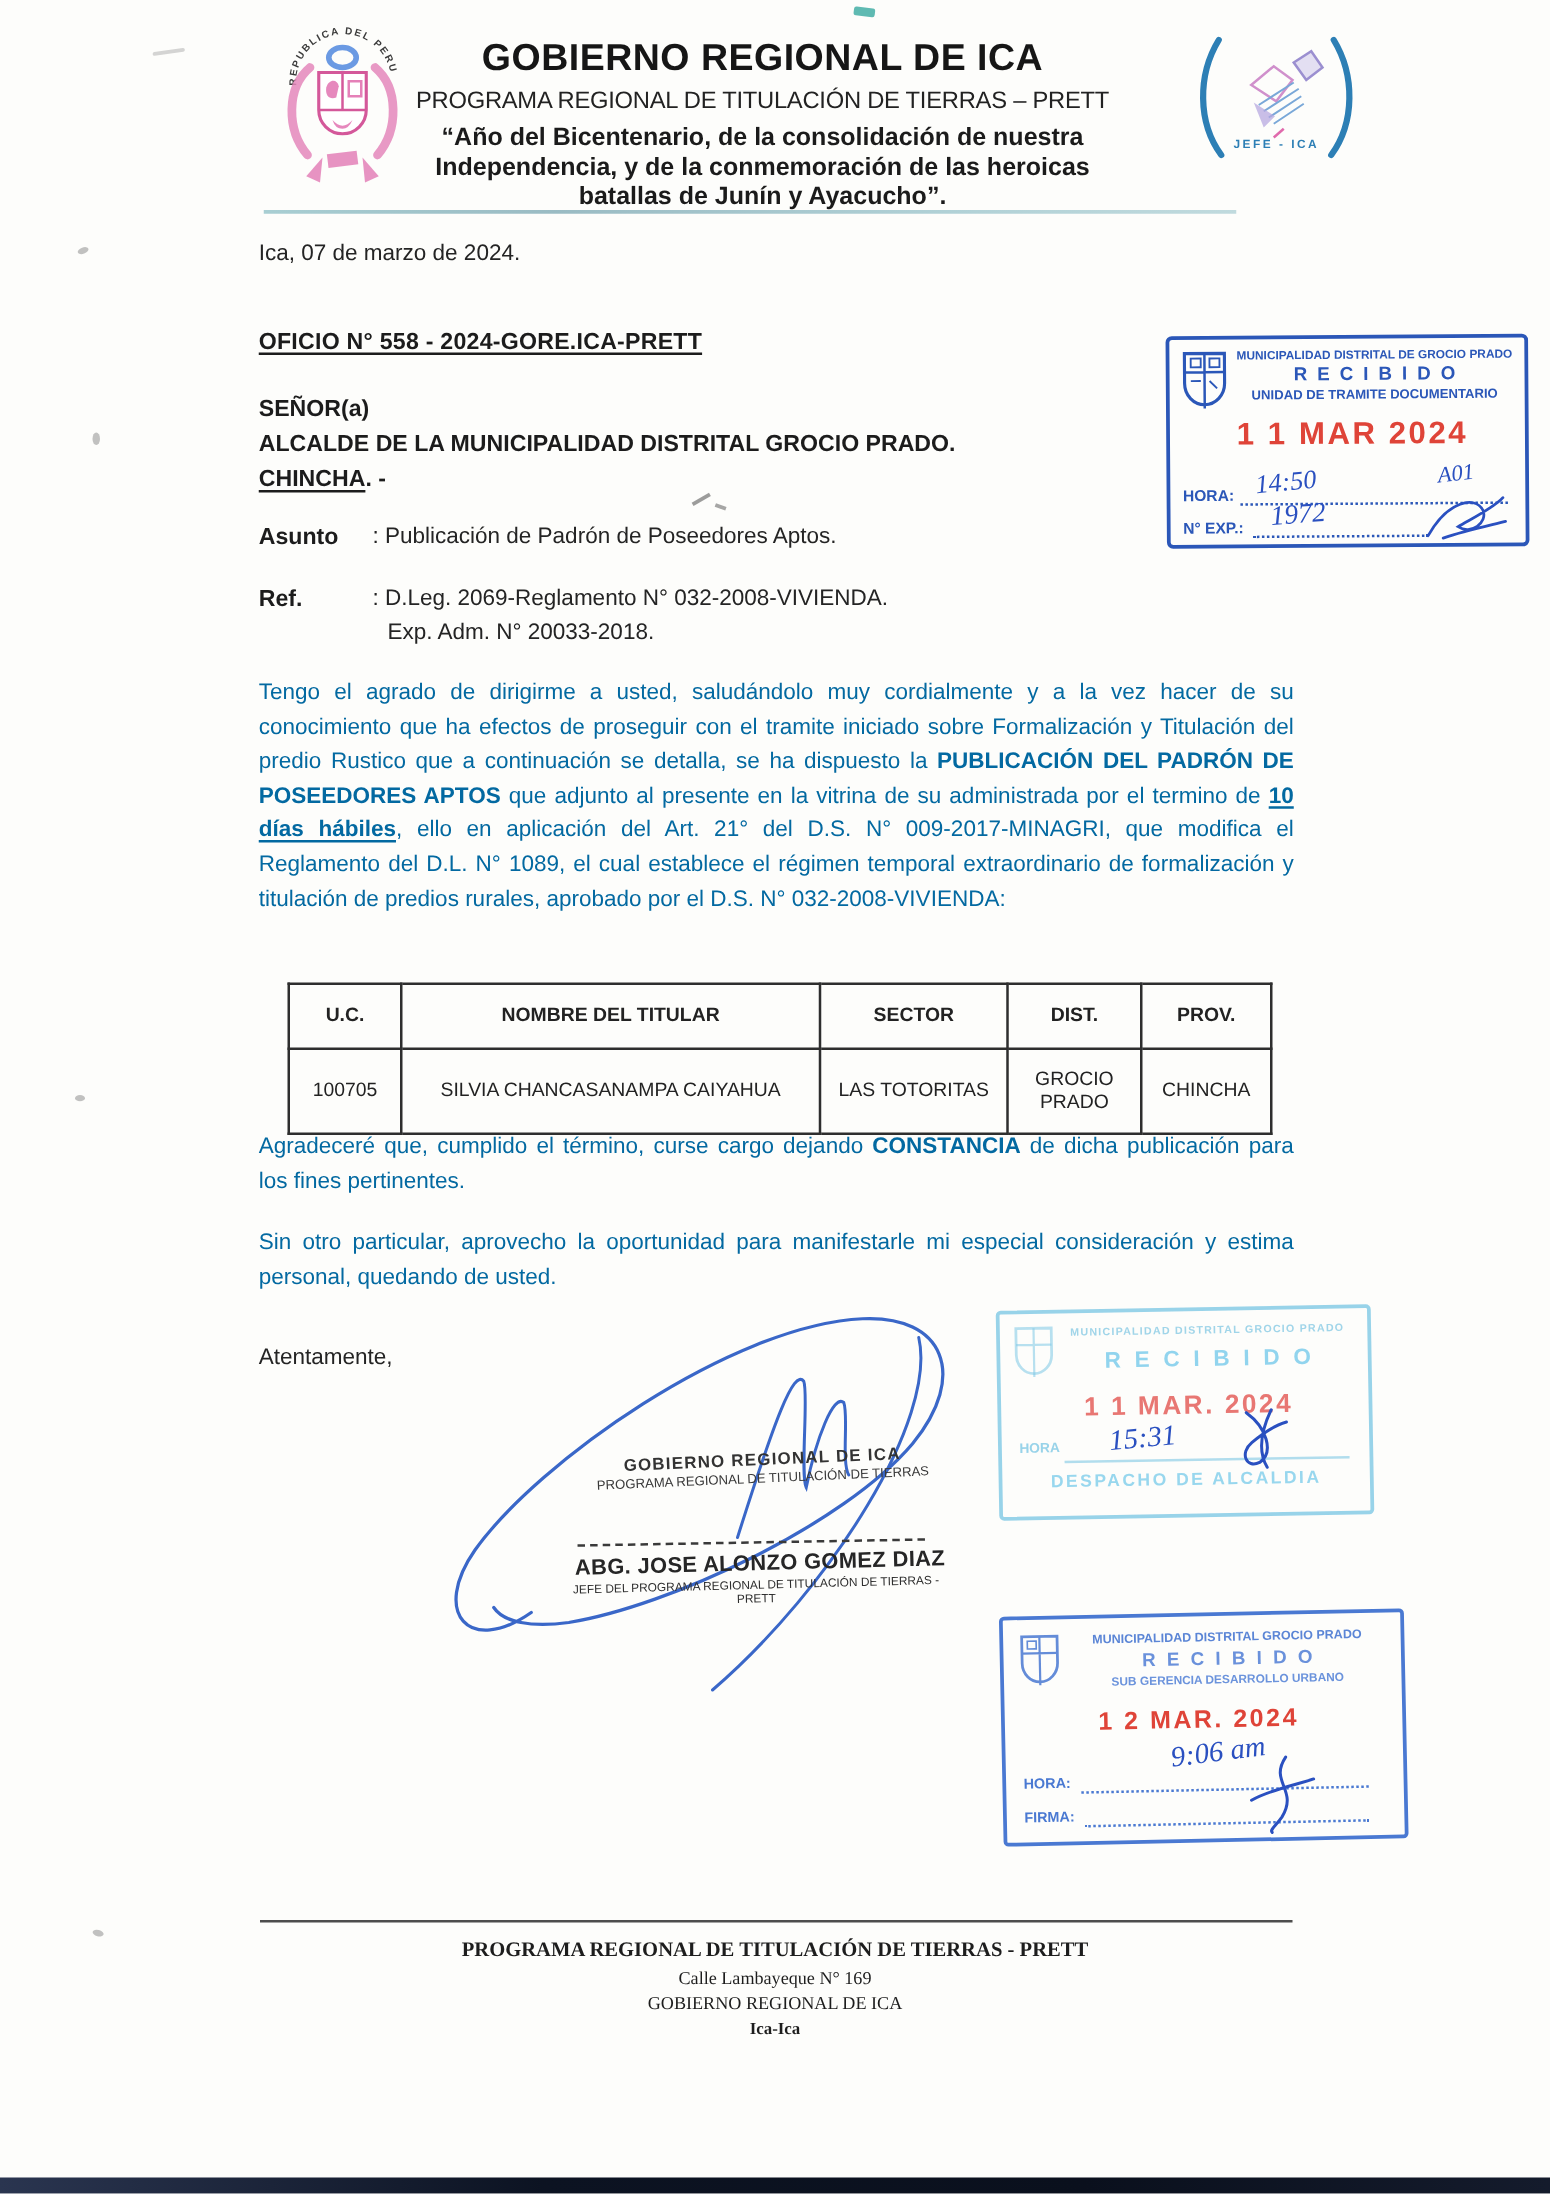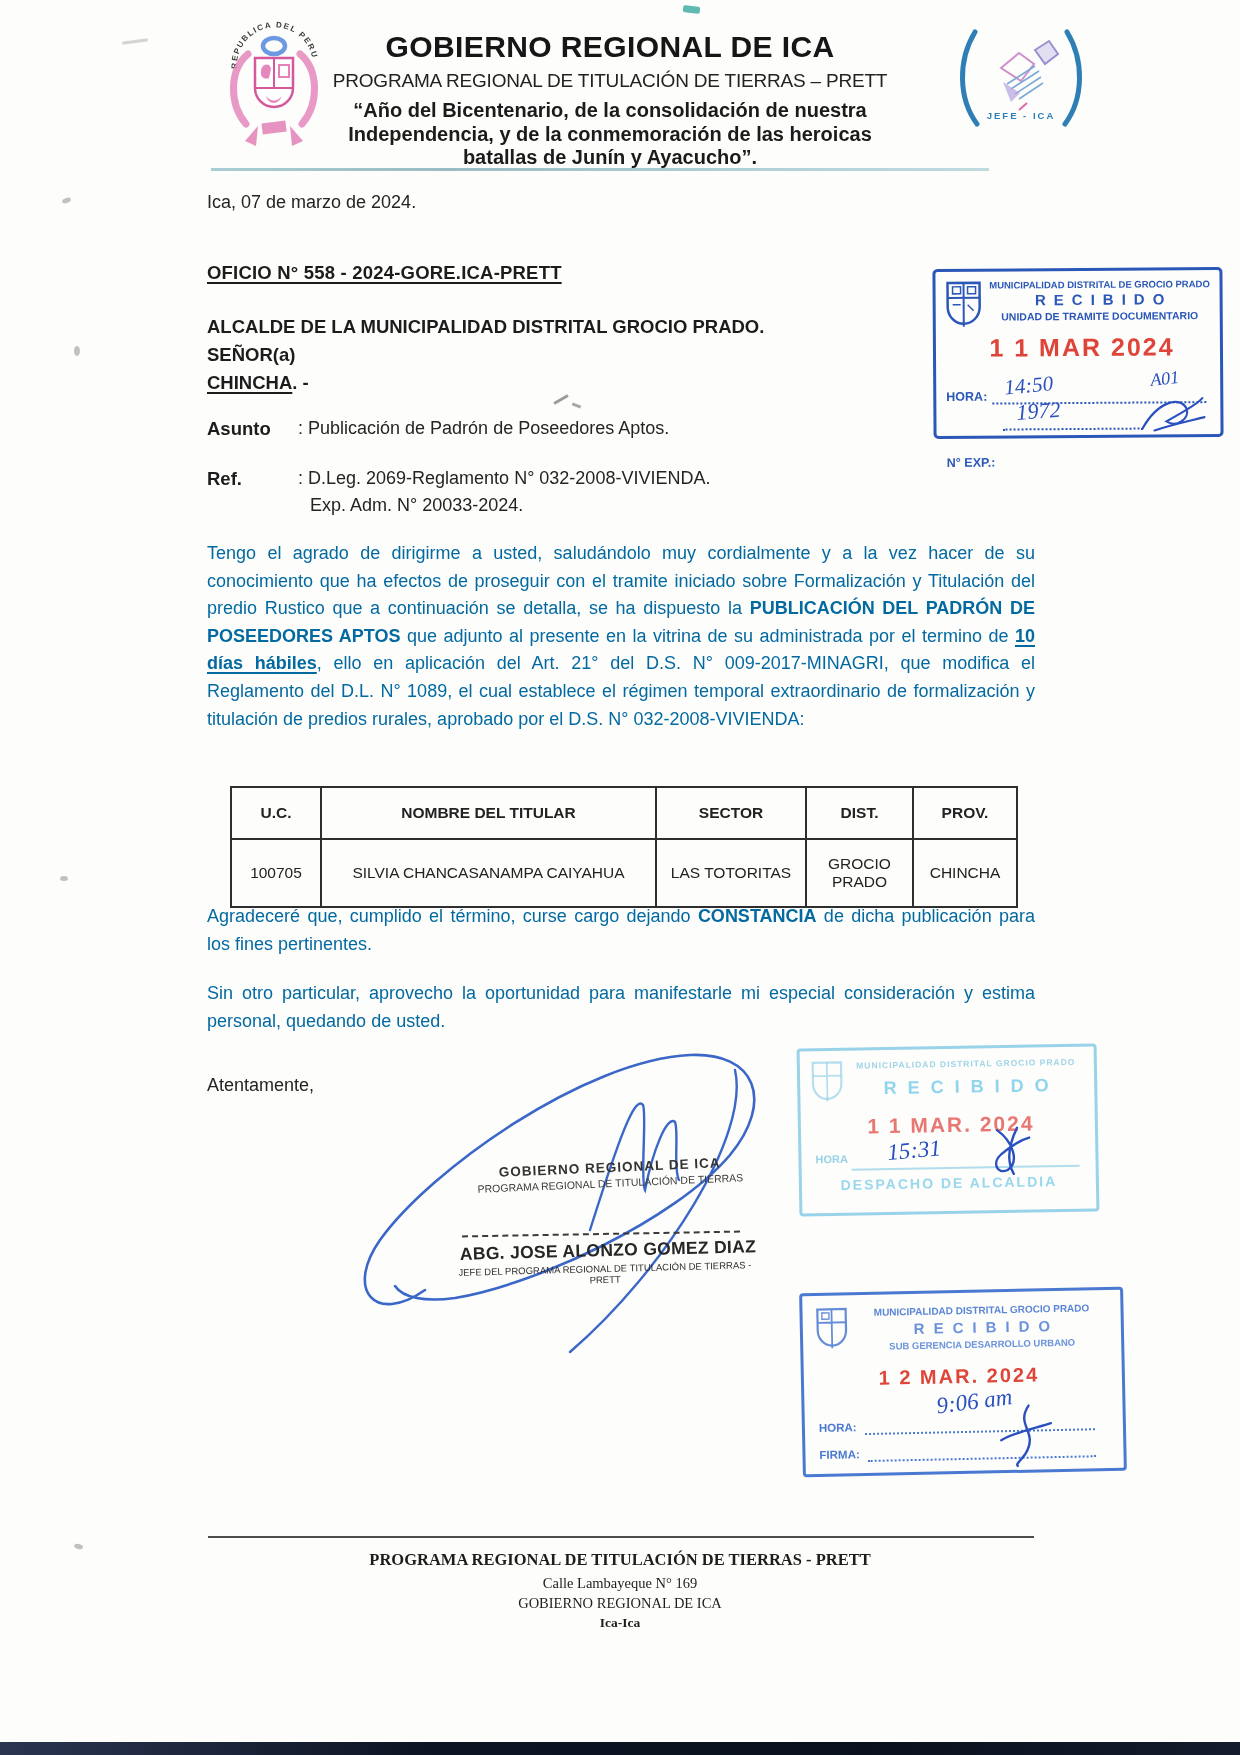--- a/index.html
+++ b/index.html
@@ -102,56 +102,56 @@
     </div>
 
     <div class="abs hdr-sep" style="left:211px;top:168px;width:778px;"></div>
   </div>
 
   <div class="abs line18" style="left:207px;top:192px;">Ica, 07 de marzo de 2024.</div>
 
   <div class="abs sender-bold u" style="left:207px;top:262px;letter-spacing:.2px;">OFICIO N° 558 - 2024-GORE.ICA-PRETT</div>
 
   <div class="abs" style="left:207px;top:316px;width:640px;">
+    <div class="sender-bold" style="margin-bottom:6px;">SEÑOR(a)</div>
     <div class="sender-bold" style="margin-bottom:6px;">ALCALDE DE LA MUNICIPALIDAD DISTRITAL GROCIO PRADO.</div>
-    <div class="sender-bold" style="margin-bottom:6px;">SEÑOR(a)</div>
     <div class="sender-bold">
       <span class="u">CHINCHA</span><span>. -</span>
     </div>
   </div>
 
   <div class="abs" style="left:553px;top:398px;width:16px;height:3px;background:rgba(60,60,60,.5);transform:rotate(-30deg);"></div>
   <div class="abs" style="left:572px;top:404px;width:9px;height:3px;background:rgba(60,60,60,.45);transform:rotate(20deg);"></div>
 
   <div class="abs sender-bold" style="left:207px;top:418px;">Asunto</div>
   <div class="abs line18" style="left:298px;top:418px;">: Publicación de Padrón de Poseedores Aptos.</div>
 
   <div class="abs sender-bold" style="left:207px;top:468px;">Ref.</div>
   <div class="abs line18" style="left:298px;top:468px;">: D.Leg. 2069-Reglamento N° 032-2008-VIVIENDA.</div>
-  <div class="abs line18" style="left:310px;top:495px;">Exp. Adm. N° 20033-2024.</div>
+  <div class="abs line18" style="left:310px;top:495px;">Exp. Adm. N° 20033-2018.</div>
 
   <div class="abs stamp1" style="left:933px;top:268px;width:284px;height:164px;">
     <span class="abs" style="left:9px;top:7px;color:#2b57b8;">
       <svg width="38" height="52" viewBox="0 0 38 52">
         <path d="M 3,4 h 32 v 24 a 16,17 0 0 1 -32,0 z" fill="none" stroke="currentColor" stroke-width="2.5"></path>
         <path d="M 19,4 v 44 M 3,19 h 32" stroke="currentColor" stroke-width="2"></path>
         <rect x="8" y="8" width="8" height="7" fill="none" stroke="currentColor" stroke-width="1.5"></rect>
         <rect x="23" y="8" width="8" height="7" fill="none" stroke="currentColor" stroke-width="1.5"></rect>
         <path d="M 8,26 h 8 M 23,26 l 6,6" stroke="currentColor" stroke-width="1.5"></path>
       </svg>
     </span>
     <div class="abs st-org" style="left:50px;top:8px;width:228px;font-size:9.5px;">MUNICIPALIDAD DISTRITAL DE GROCIO PRADO</div>
     <div class="abs st-recibido" style="left:50px;top:20px;width:228px;font-size:15px;letter-spacing:8px;text-indent:8px;">RECIBIDO</div>
     <div class="abs st-org" style="left:50px;top:39px;width:228px;font-size:10.5px;">UNIDAD DE TRAMITE DOCUMENTARIO</div>
     <div class="abs st-red" style="left:36px;top:62px;width:220px;text-align:center;font-size:25px;">1 1 MAR 2024</div>
     <div class="abs bold" style="left:10px;top:118px;font-size:12.5px;">HORA:</div>
     <div class="abs dotline" style="left:56px;top:117px;width:214px;height:14px;"></div>
     <div class="abs hw" style="left:68px;top:102px;font-size:21px;transform:rotate(-5deg);">14:50</div>
     <div class="abs hw" style="left:214px;top:98px;font-size:18px;transform:rotate(-6deg);">A01</div>
-    <div class="abs bold" style="left:10px;top:144px;font-size:12.5px;margin-top:40px;">N° EXP.:</div>
+    <div class="abs bold" style="left:10px;top:144px;font-size:12.5px;">N° EXP.:</div>
     <div class="abs dotline" style="left:66px;top:143px;width:140px;height:14px;"></div>
     <div class="abs hw" style="left:80px;top:127px;font-size:22px;transform:rotate(-4deg);">1972</div>
     <span class="abs" style="left:198px;top:120px;">
       <svg width="74" height="46" viewBox="0 0 74 46">
         <path d="M 8,38 C 24,10 46,6 52,18 C 56,28 42,38 32,31 C 46,23 62,15 68,8 M 20,40 C 38,34 58,30 70,27" stroke="#2a50c0" fill="none" stroke-width="2.2" stroke-linecap="round"></path>
       </svg>
     </span>
   </div>
 
   <div class="abs body-text" style="left:207px;top:540px;width:828px;">

